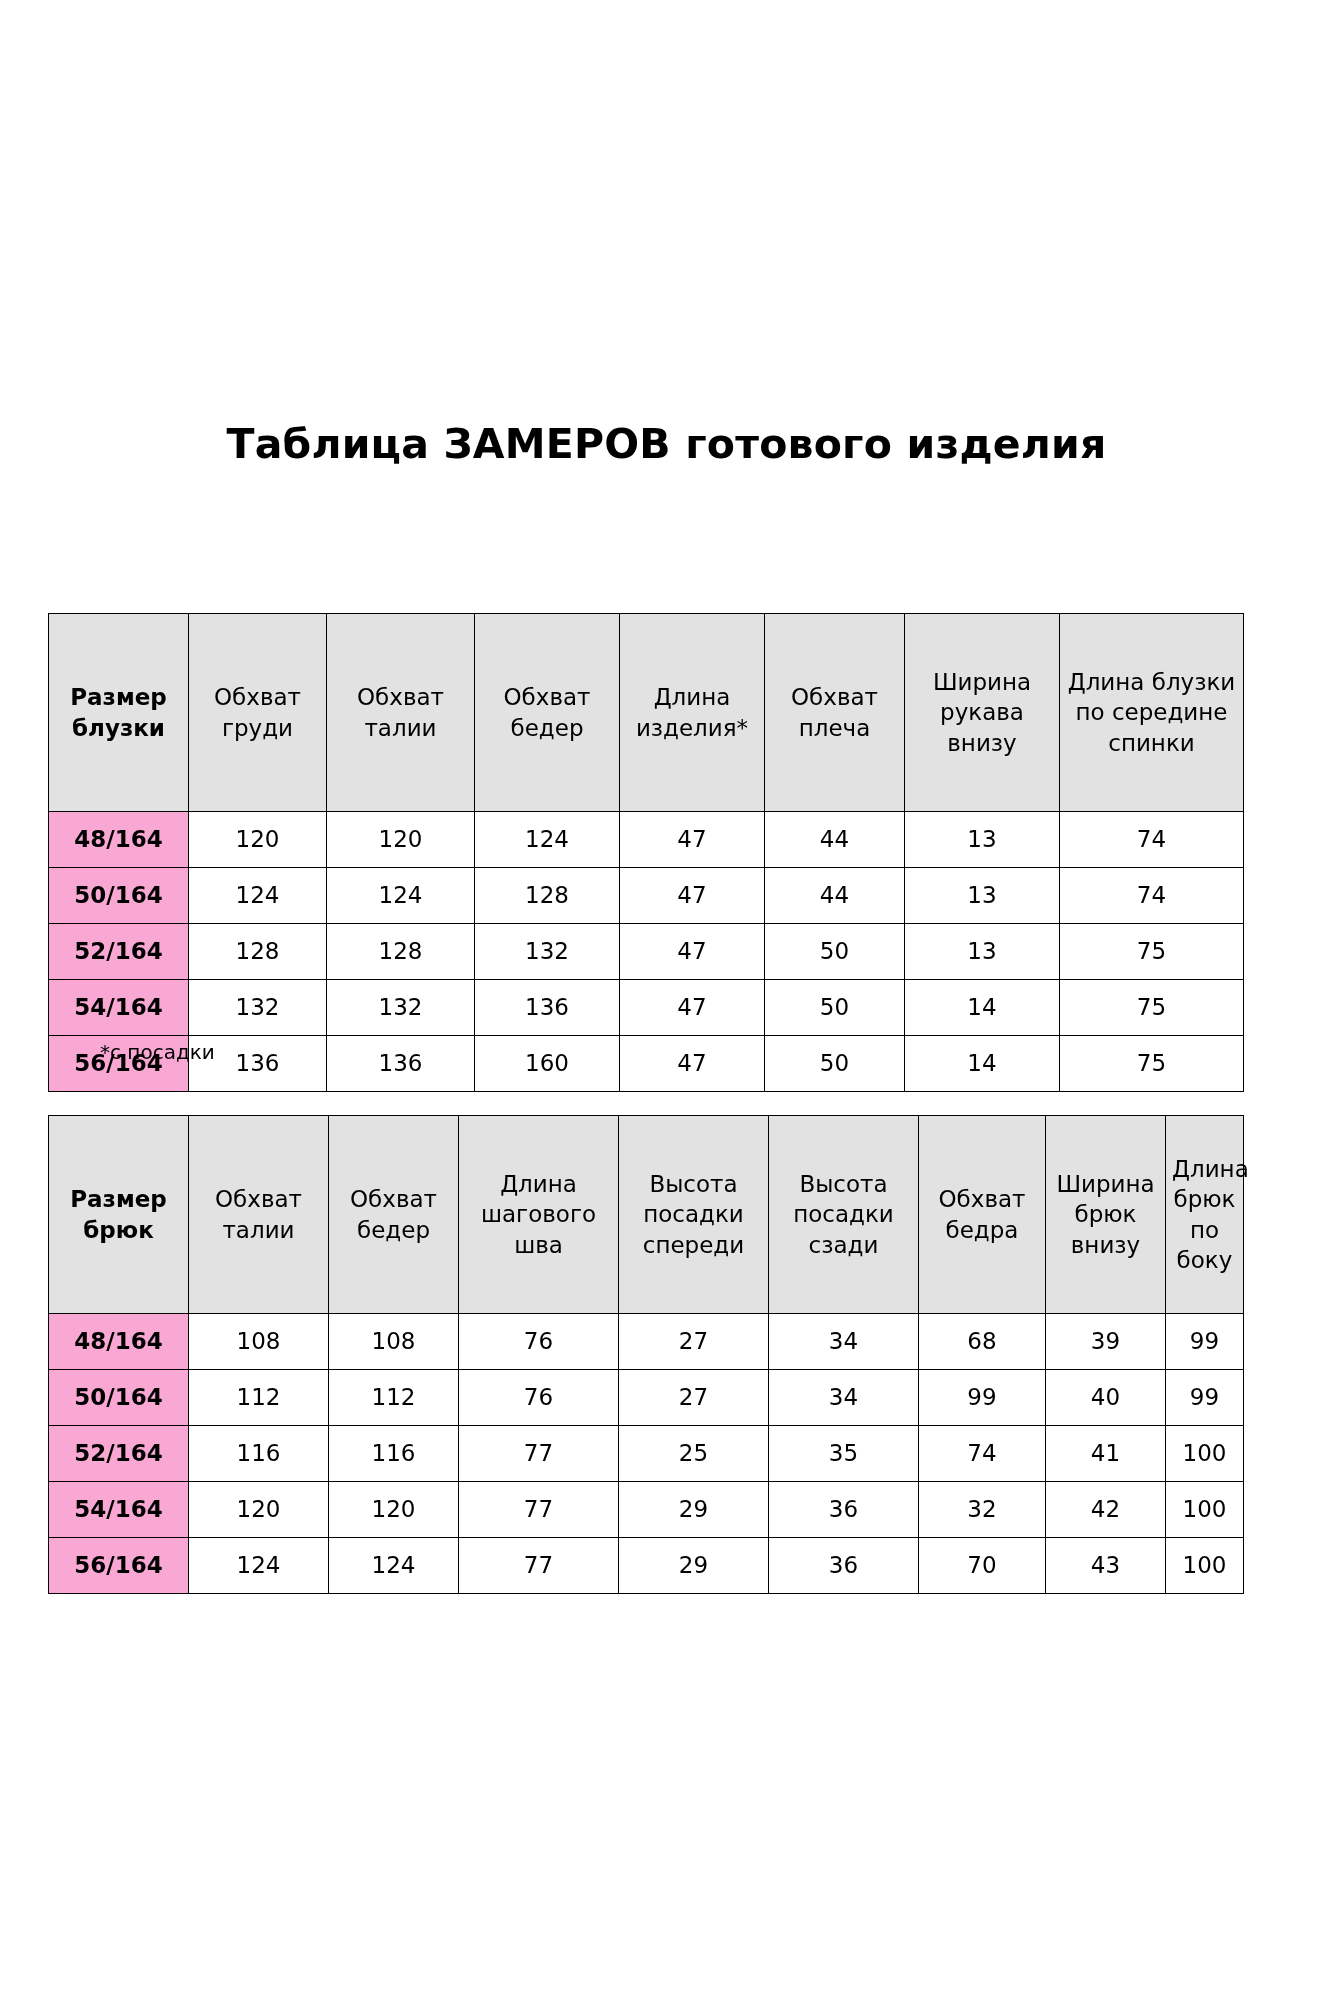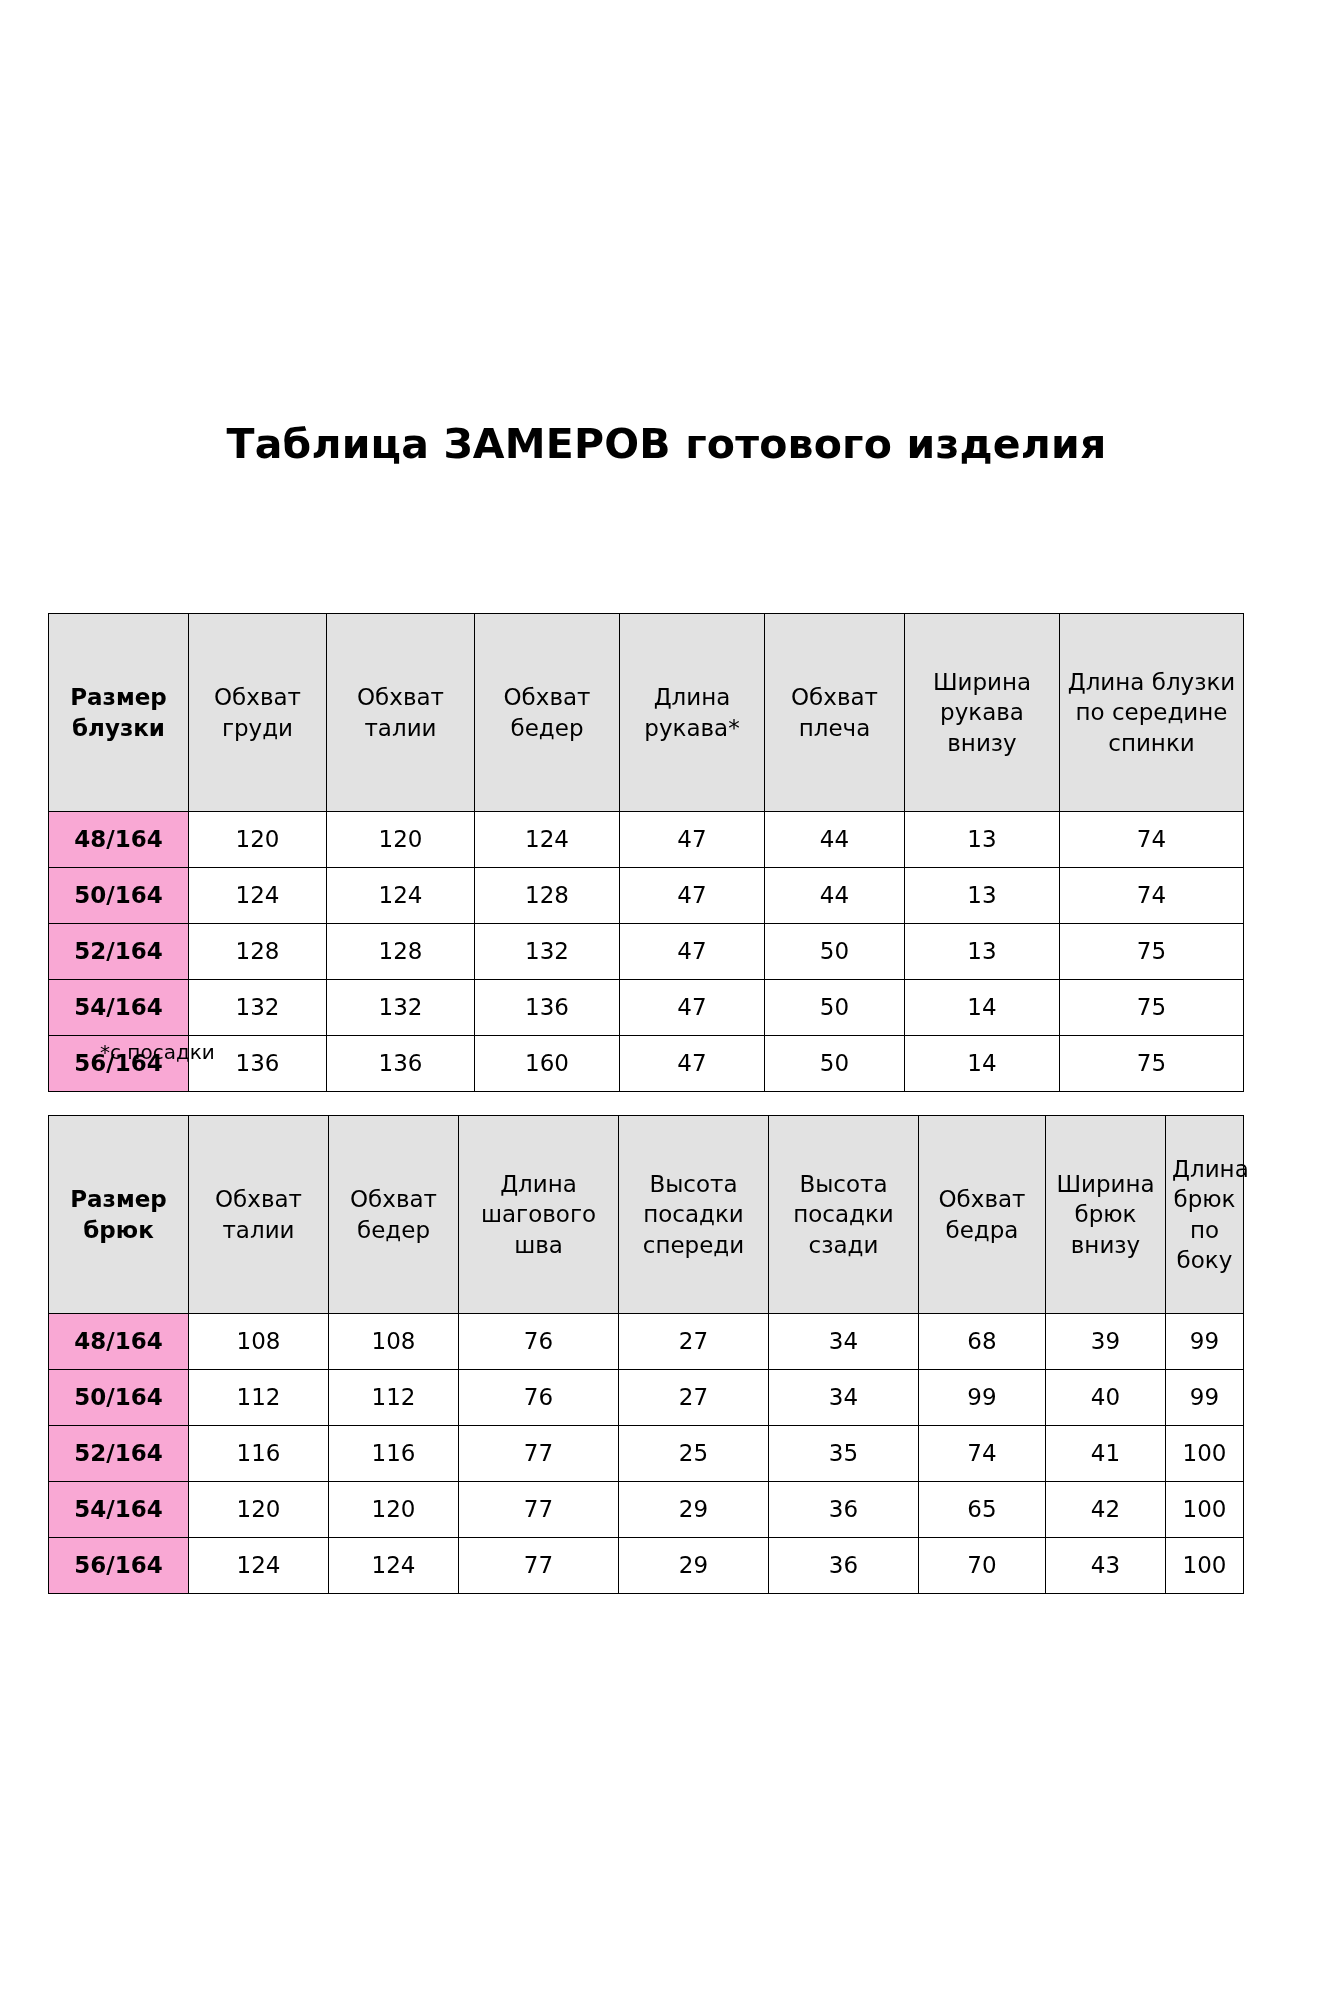--- a/index.html
+++ b/index.html
@@ -116,21 +116,21 @@
           <col class="c5">
           <col class="c6">
           <col class="c7">
       </colgroup>
       <thead>
         <tr>
           <th class="size-head">Размер блузки</th>
           <th>Обхват груди</th>
           <th>Обхват талии</th>
           <th>Обхват бедер</th>
-          <th>Длина рукава*</th>
+          <th>Длина изделия*</th>
           <th>Обхват плеча</th>
           <th>Ширина рукава внизу</th>
           <th>Длина блузки по середине спинки</th>
         </tr>
       </thead>
       <tbody>
         <tr>
           <td class="size-cell">48/164</td>
           <td>120</td>
           <td>120</td>
@@ -246,21 +246,21 @@
           <td>41</td>
           <td>100</td>
         </tr>
         <tr>
           <td class="size-cell">54/164</td>
           <td>120</td>
           <td>120</td>
           <td>77</td>
           <td>29</td>
           <td>36</td>
-          <td>65</td>
+          <td>32</td>
           <td>42</td>
           <td>100</td>
         </tr>
         <tr>
           <td class="size-cell">56/164</td>
           <td>124</td>
           <td>124</td>
           <td>77</td>
           <td>29</td>
           <td>36</td>

